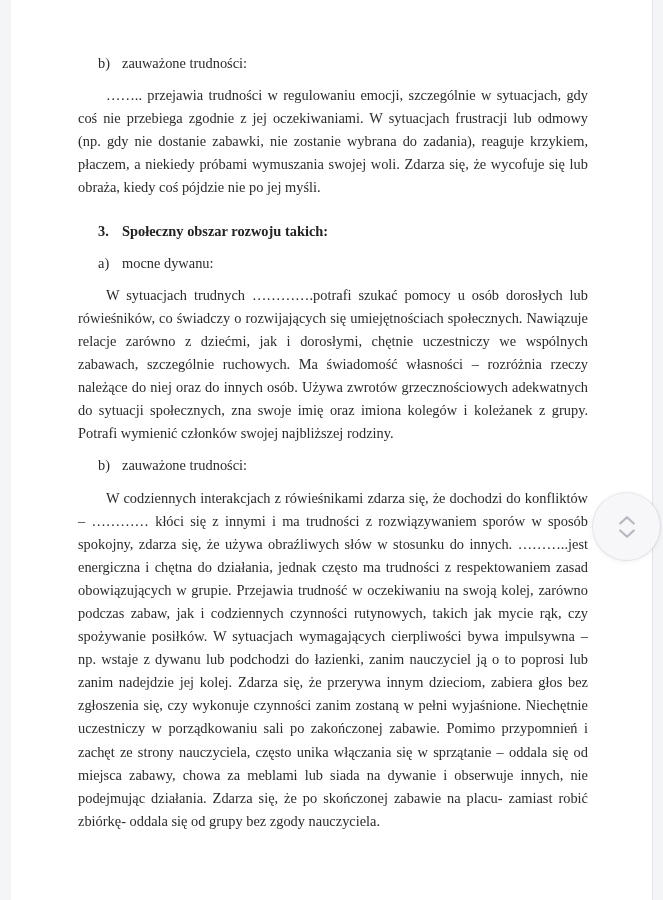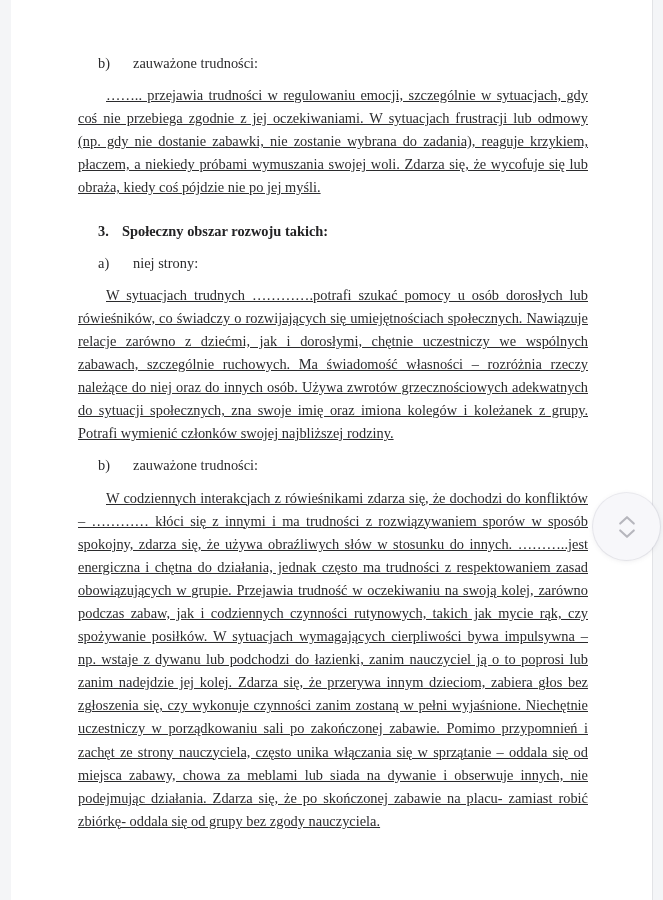--- a/index.html
+++ b/index.html
@@ -46,41 +46,39 @@
 
   .para {
     margin: 0;
     text-align: justify;
     text-justify: inter-word;
     color: #2b2b2d;
     font-size: 14.4px;
     line-height: 23.1px;
     text-indent: 28px;
     hyphens: none;
-    text-decoration: underline;
   }
 
   
   .list-line {
     margin: 0;
     color: #2b2b2d;
     font-size: 14.4px;
     line-height: 23.1px;
     text-align: left;
     padding-left: 20px;
     display: flex;
   }
   .list-line .marker {
     display: inline-block;
     width: 24px;
     flex: 0 0 24px;
   }
   .list-line .body {
     flex: 1 1 auto;
-    margin-left: 11px;
   }
 
   
   .heading-line {
     margin: 0;
     color: #232325;
     font-size: 14.4px;
     line-height: 23.1px;
     font-weight: bold;
     text-align: left;
@@ -157,21 +155,21 @@
 
       <div class="heading-line">
         <span class="marker">3.</span>
         <span class="body">Społeczny obszar rozwoju takich:</span>
       </div>
 
       <div class="gap-sm"></div>
 
       <div class="list-line">
         <span class="marker">a)</span>
-        <span class="body">niej strony:</span>
+        <span class="body">mocne dywanu:</span>
       </div>
 
       <div class="gap-sm"></div>
 
       <p class="para">W sytuacjach trudnych ………….potrafi szukać pomocy u osób dorosłych lub rówieśników, co świadczy o rozwijających się umiejętnościach społecznych. Nawiązuje relacje zarówno z dziećmi, jak i dorosłymi, chętnie uczestniczy we wspólnych zabawach, szczególnie ruchowych. Ma świadomość własności – rozróżnia rzeczy należące do niej oraz do innych osób. Używa zwrotów grzecznościowych adekwatnych do sytuacji społecznych, zna swoje imię oraz imiona kolegów i koleżanek z grupy. Potrafi wymienić członków swojej najbliższej rodziny.</p>
 
       <div class="gap-sm"></div>
 
       <div class="list-line">
         <span class="marker">b)</span>

